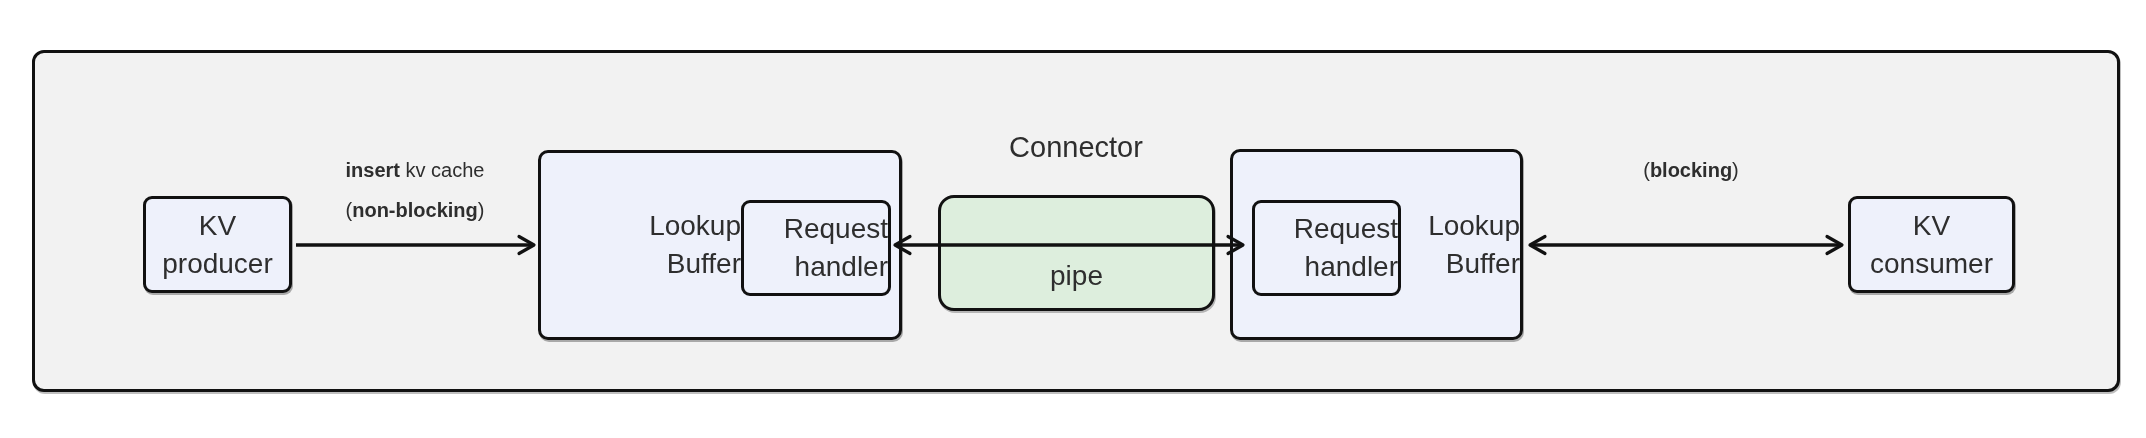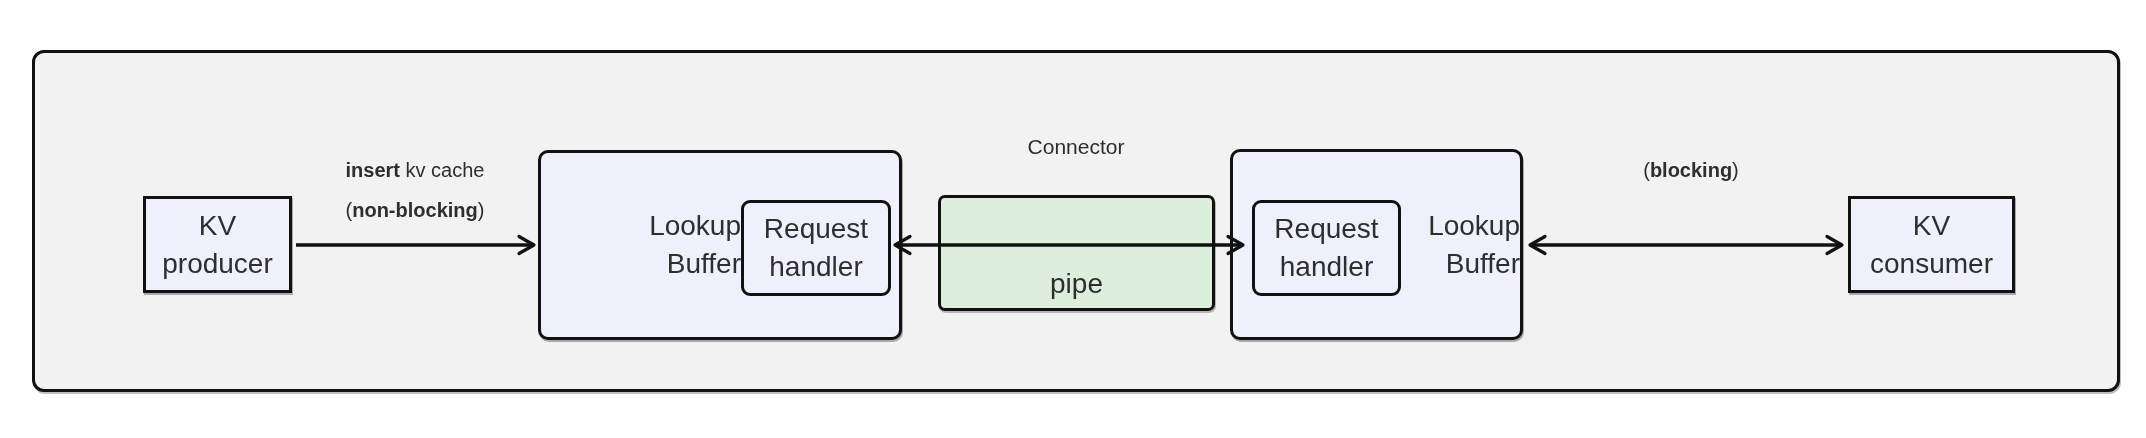--- a/index.html
+++ b/index.html
@@ -22,32 +22,32 @@
     border: 3.5px solid var(--border, #111111);
     border-radius: 12px;
     box-sizing: border-box;
     box-shadow: 1px 2px 0 rgba(0,0,0,0.25);
   }
   .diagram-title {
     position: absolute;
     left: 0; top: 78px;
     width: 100%;
     text-align: center;
-    font-size: 21px;
+    font-size: 29px;
     line-height: 32px;
   }
   .node {
     position: absolute;
     background: var(--node-fill, #eef1fb);
     border: 3px solid var(--border, #111111);
     box-sizing: border-box;
     box-shadow: 1px 2px 0 rgba(0,0,0,0.3);
   }
   .node.small {
-    border-radius: 0;
+    border-radius: 9px;
     display: flex;
     flex-direction: column;
     align-items: center;
     justify-content: center;
     text-align: center;
     font-size: 28px;
     line-height: 38px;
   }
   #kv-producer { left: 143px; top: 196px; width: 149px; height: 97px; }
   #kv-consumer { left: 1848px; top: 196px; width: 167px; height: 97px; }
@@ -71,35 +71,36 @@
     background: var(--node-fill, #eef1fb);
     border: 3px solid var(--border, #111111);
     border-radius: 9px;
     box-sizing: border-box;
     display: flex;
     flex-direction: column;
     justify-content: center;
     text-align: center;
     font-size: 28px;
     line-height: 38px;
+    align-items: flex-end;
   }
   #lookup-left  .handler { left: 200px; top: 47px; width: 150px; height: 96px; }
   #lookup-right .handler { left: 19px;  top: 48px; width: 149px; height: 96px; }
   .pipe {
     position: absolute;
     left: 938px; top: 195px;
     width: 277px; height: 116px;
     background: var(--pipe-fill, #ddeedd);
     border: 3px solid var(--border, #111111);
-    border-radius: 7px;
+    border-radius: 16px;
     box-sizing: border-box;
     display: flex;
     align-items: flex-end;
     justify-content: center;
-    padding-bottom: 8px;
+    padding-bottom: 16px;
     font-size: 28px;
     box-shadow: 1px 2px 0 rgba(0,0,0,0.25);
   }
   .edge-label {
     position: absolute;
     text-align: center;
     font-size: 20px;
     line-height: 40px;
   }
   #label-insert { left: 250px;  top: 150px; width: 330px; }

